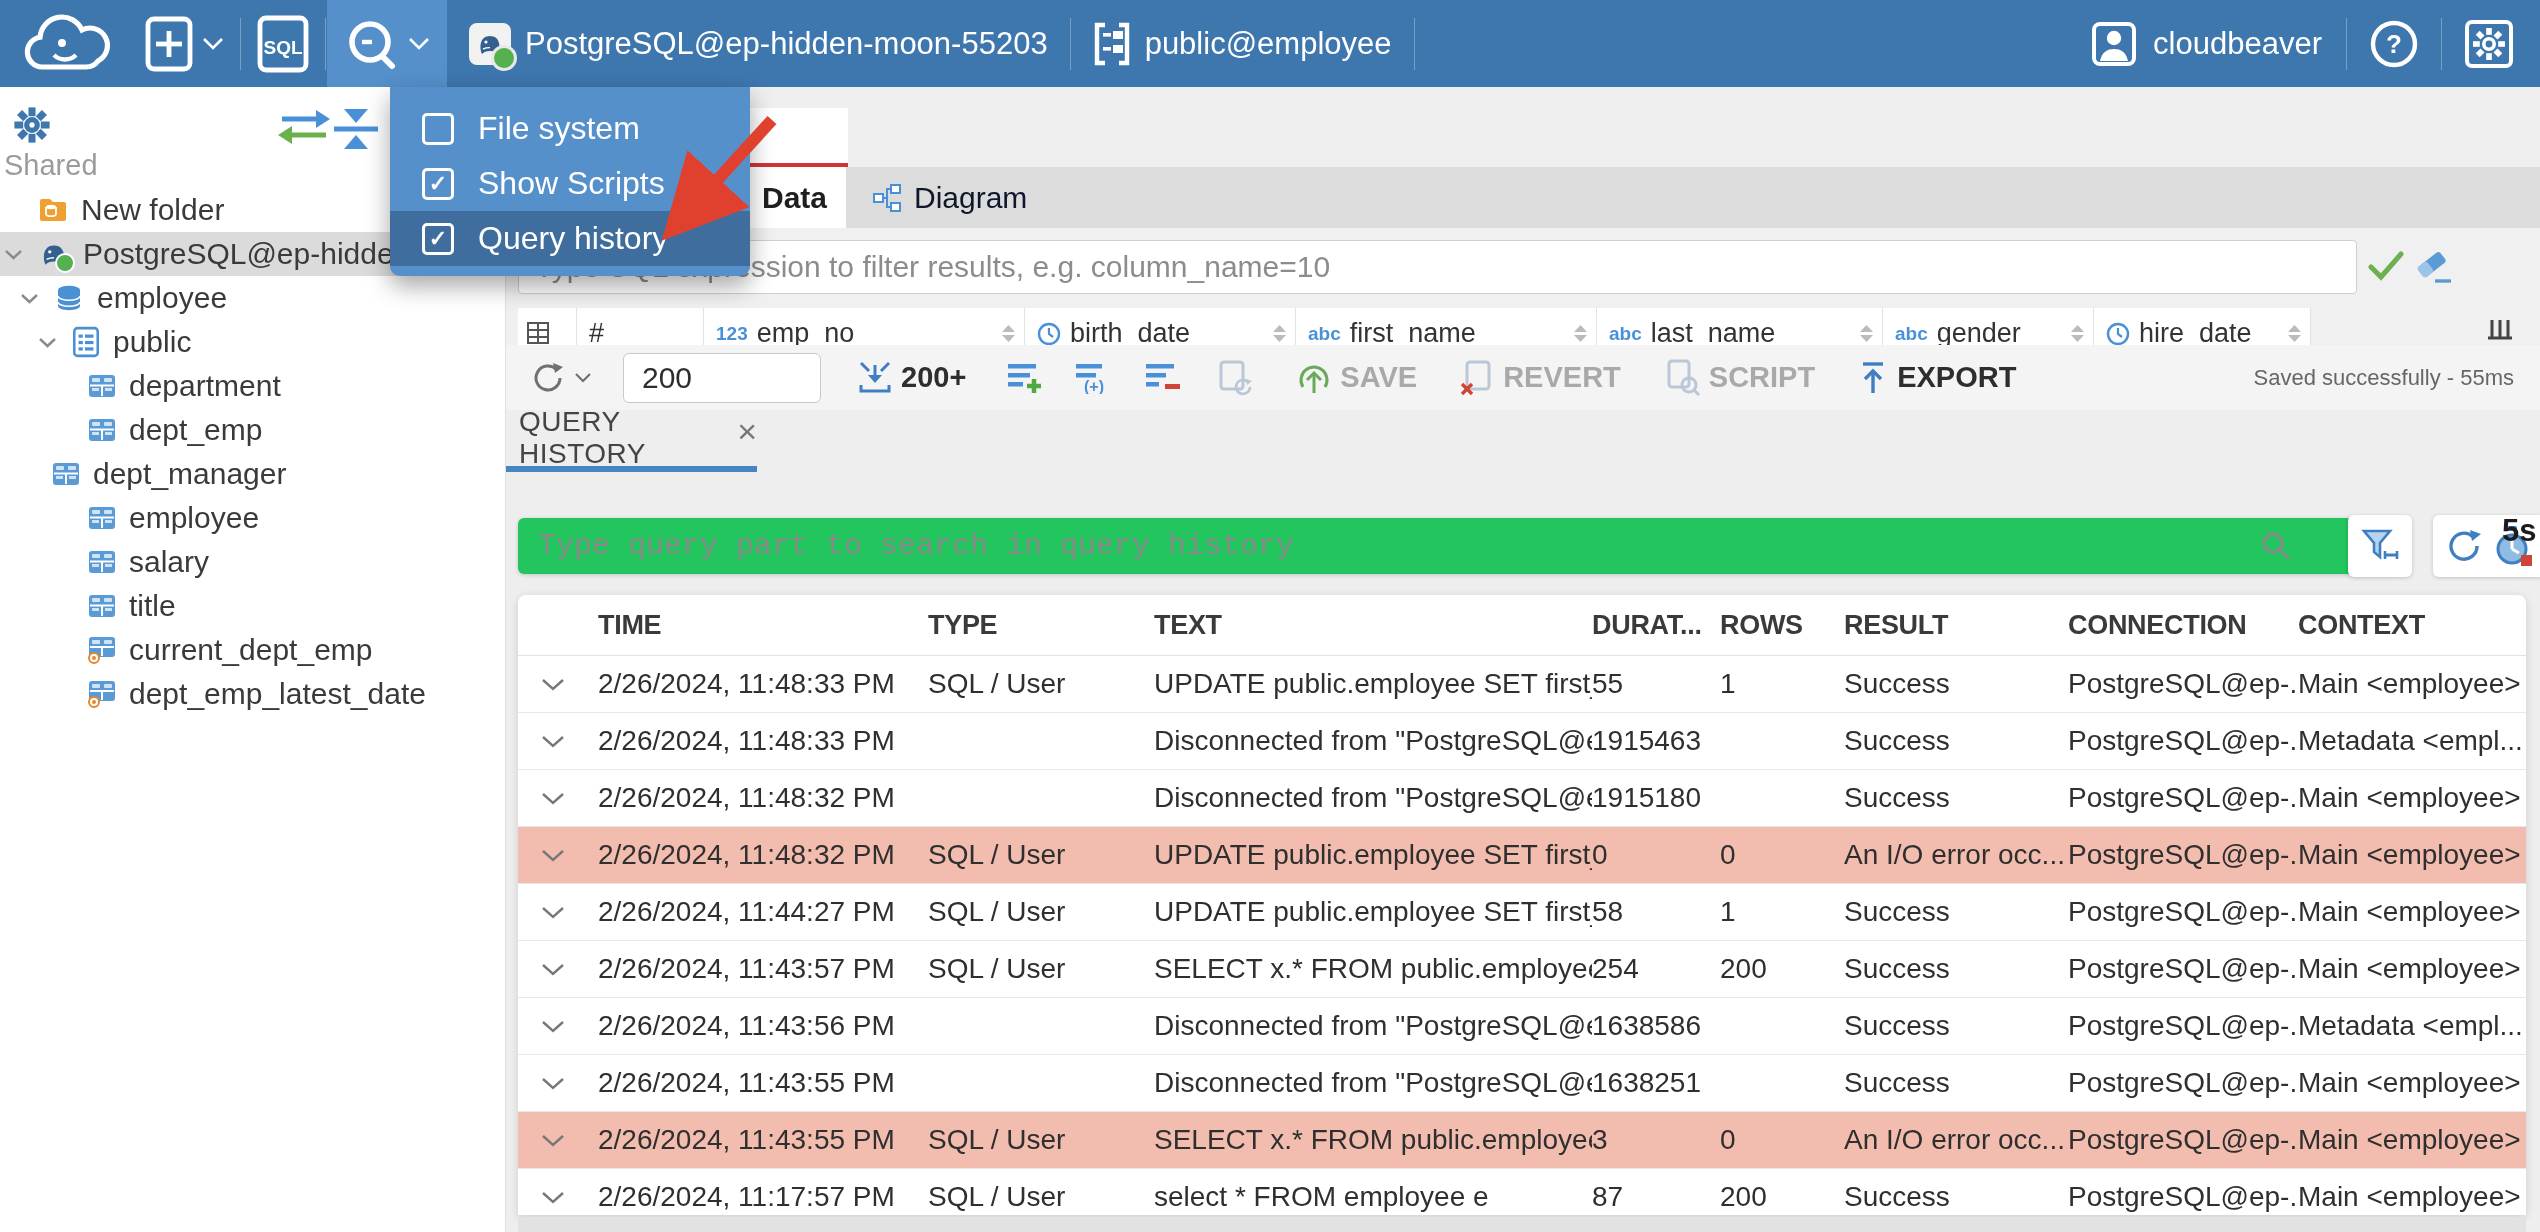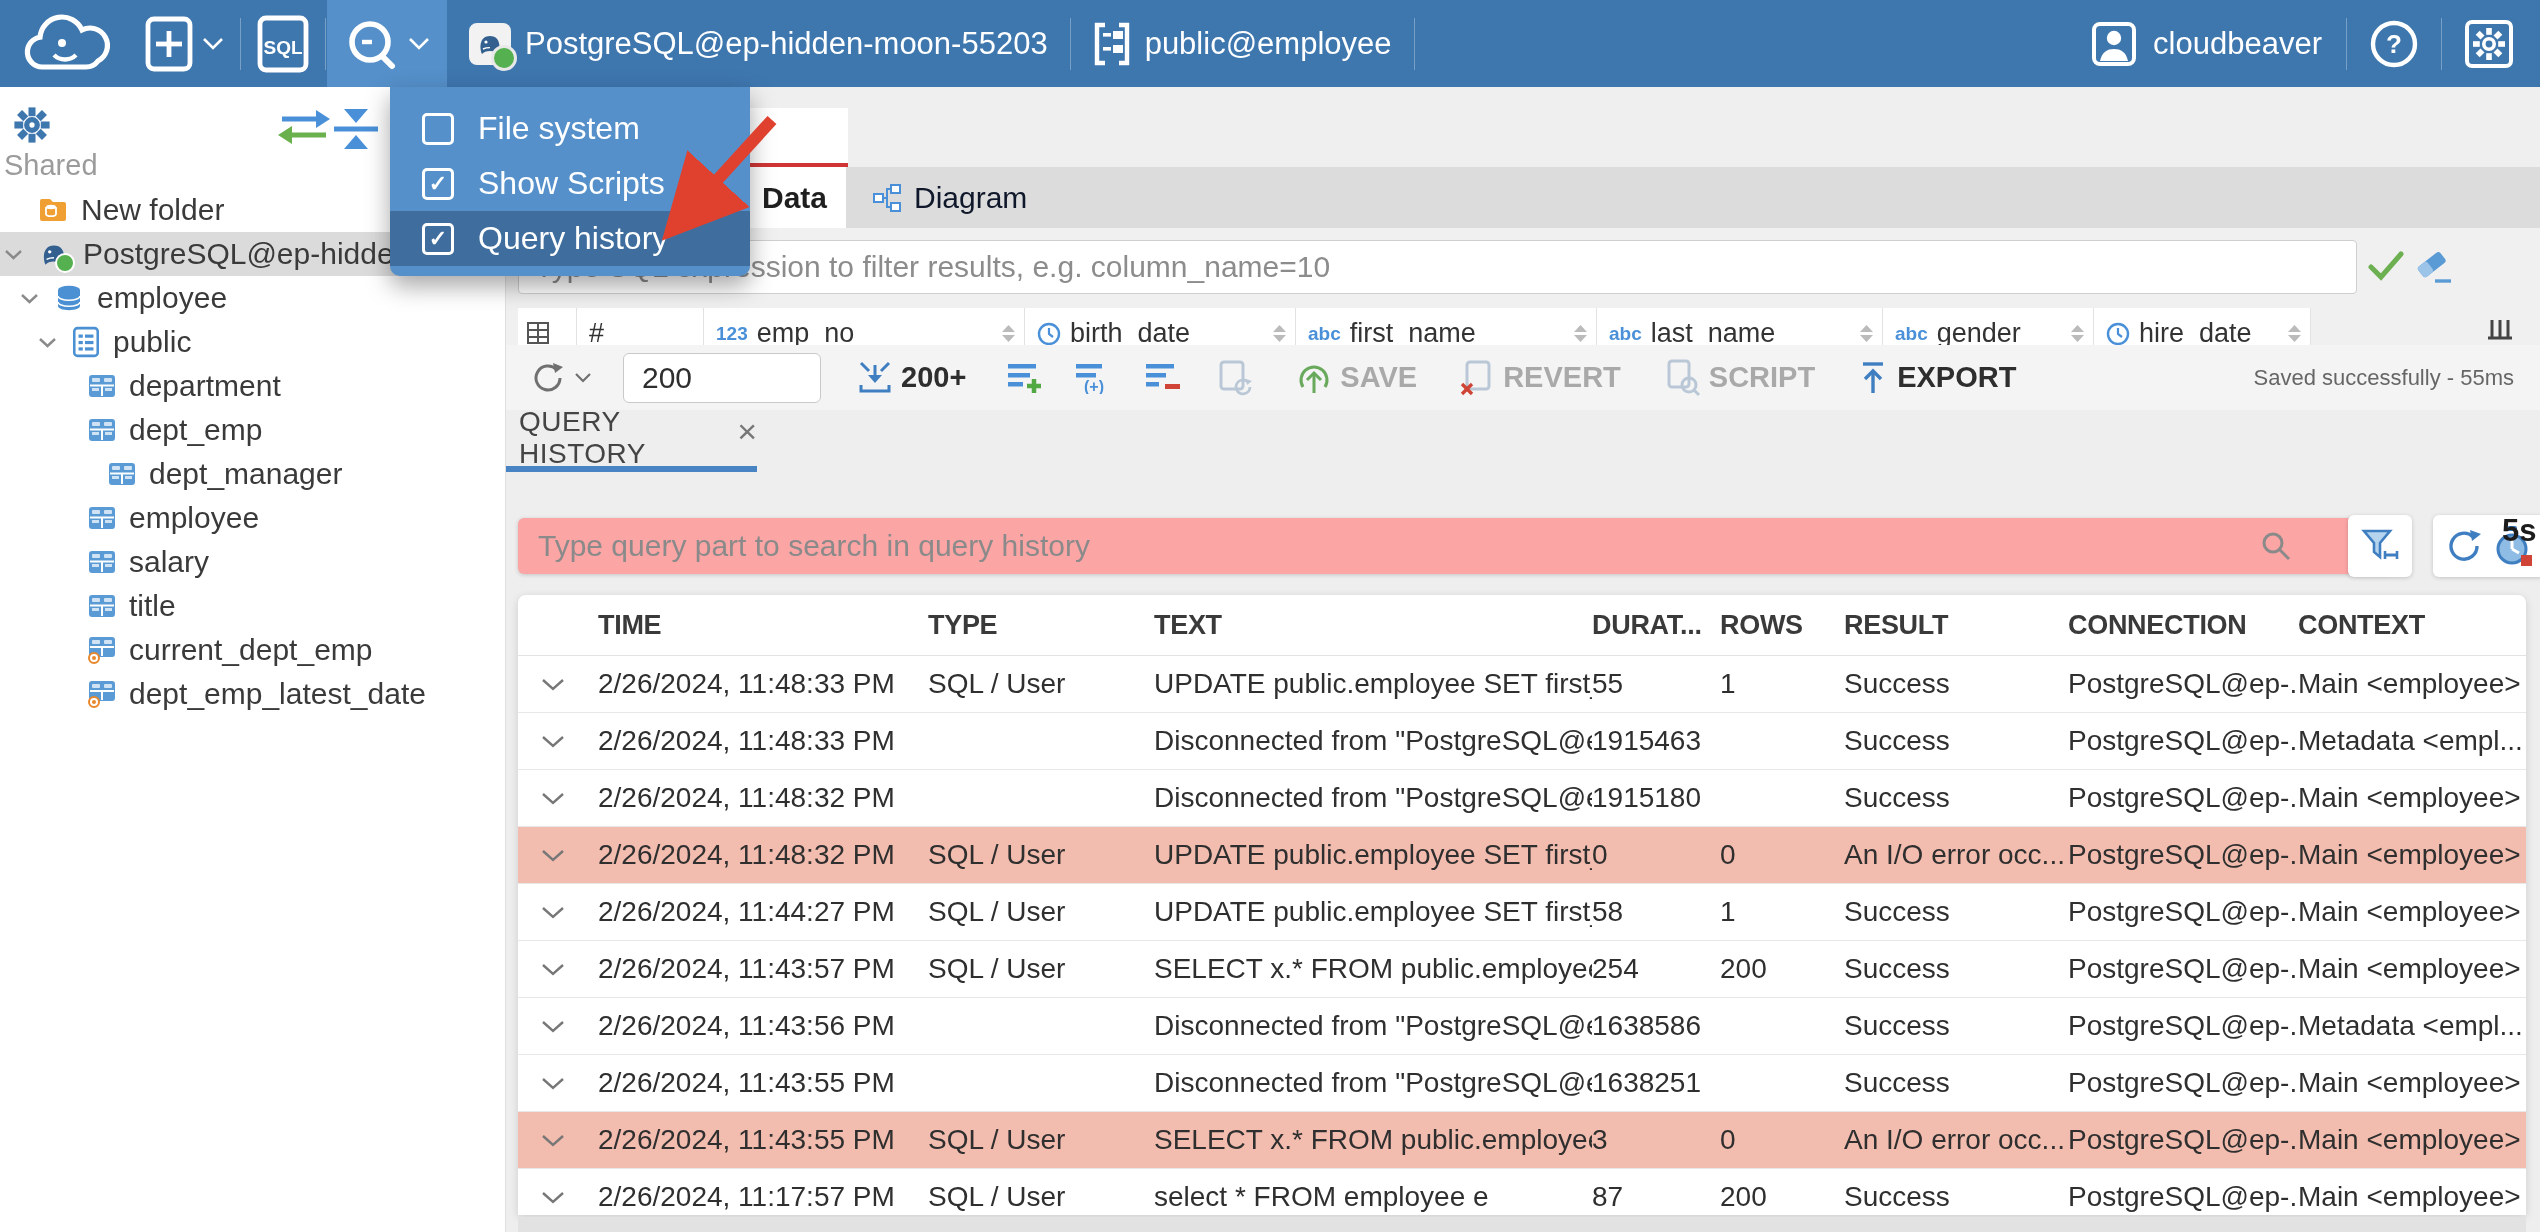--- a/index.html
+++ b/index.html
@@ -72,23 +72,23 @@
                padding:0 18px;font-size:30px;color:#2e2e2e;font-family:"Liberation Sans",sans-serif;}
   .tlabel{font-size:29px;font-weight:bold;color:#2e2e2e;}
   .tlabel.dis{color:#a9a9a9;text-align:center;}
   .status{margin-left:auto;margin-right:26px;font-size:22px;color:#666;}
   
   .qh{position:absolute;left:505px;top:410px;right:0;bottom:0;background:#eeeeee;}
   .qh-tab{position:absolute;left:0;top:0;width:238px;height:56px;border-bottom:6px solid #4884c4;
           display:flex;align-items:center;padding-left:14px;gap:18px;}
   .qh-tab-label{font-size:28px;color:#444;letter-spacing:.5px;}
   .qh-close{font-size:34px;color:#777;line-height:20px;margin-top:-14px;}
-  .qh-search{position:absolute;left:13px;top:108px;width:1795px;height:56px;background:#fca5a5;
+  .qh-search{position:absolute;left:13px;top:108px;width:1795px;height:56px;background:#22c55e;
              border-radius:6px;box-shadow:0 1px 4px rgba(0,0,0,.18);border:none;outline:none;
-             padding:0 60px 0 20px;font-size:30px;color:#444;font-family:Liberation Sans, sans-serif;}
+             padding:0 60px 0 20px;font-size:30px;color:#444;font-family:Liberation Mono, monospace;}
   .qh-search::placeholder{color:#8a8a8a;}
   .qh-mag{position:absolute;left:1755px;top:120px;}
   .qh-filterbtn{position:absolute;left:1843px;top:105px;width:64px;height:62px;background:#fff;
                 border-radius:6px;box-shadow:0 1px 4px rgba(0,0,0,.18);
                 display:flex;align-items:center;justify-content:center;}
   .qh-refreshgrp{position:absolute;left:1928px;top:105px;width:100px;height:62px;background:#fff;
                  border-radius:6px;box-shadow:0 1px 4px rgba(0,0,0,.18);
                  display:flex;align-items:center;justify-content:space-around;padding:0 6px;}
   .badge5s{position:absolute;right:-2px;top:-12px;font-size:31px;font-weight:bold;color:#1c1c1c;}
   
@@ -329,21 +329,21 @@
             <rect x="4" y="4" width="8" height="4" rx="1" fill="#cfe3f5"></rect>
             <rect x="16" y="4" width="8" height="4" rx="1" fill="#cfe3f5"></rect>
             <line x1="2" y1="11.5" x2="26" y2="11.5" stroke="#fff" stroke-width="2"></line>
             <line x1="14" y1="11.5" x2="14" y2="22" stroke="#fff" stroke-width="2"></line>
             <rect x="4" y="14" width="7" height="3" fill="#cfe3f5"></rect>
             <rect x="17" y="14" width="7" height="3" fill="#cfe3f5"></rect>
           </svg>
         </span>
       <span>dept_emp</span>
     </div>
-    <div class="titem" style="padding-left:108px">
+    <div class="titem" style="padding-left:52px">
       <span class="ticon">
           <svg width="28" height="24" viewBox="0 0 28 24">
             <rect x="1" y="1" width="26" height="22" rx="3" fill="#5b9bd5"></rect>
             <rect x="4" y="4" width="8" height="4" rx="1" fill="#cfe3f5"></rect>
             <rect x="16" y="4" width="8" height="4" rx="1" fill="#cfe3f5"></rect>
             <line x1="2" y1="11.5" x2="26" y2="11.5" stroke="#fff" stroke-width="2"></line>
             <line x1="14" y1="11.5" x2="14" y2="22" stroke="#fff" stroke-width="2"></line>
             <rect x="4" y="14" width="7" height="3" fill="#cfe3f5"></rect>
             <rect x="17" y="14" width="7" height="3" fill="#cfe3f5"></rect>
           </svg>

